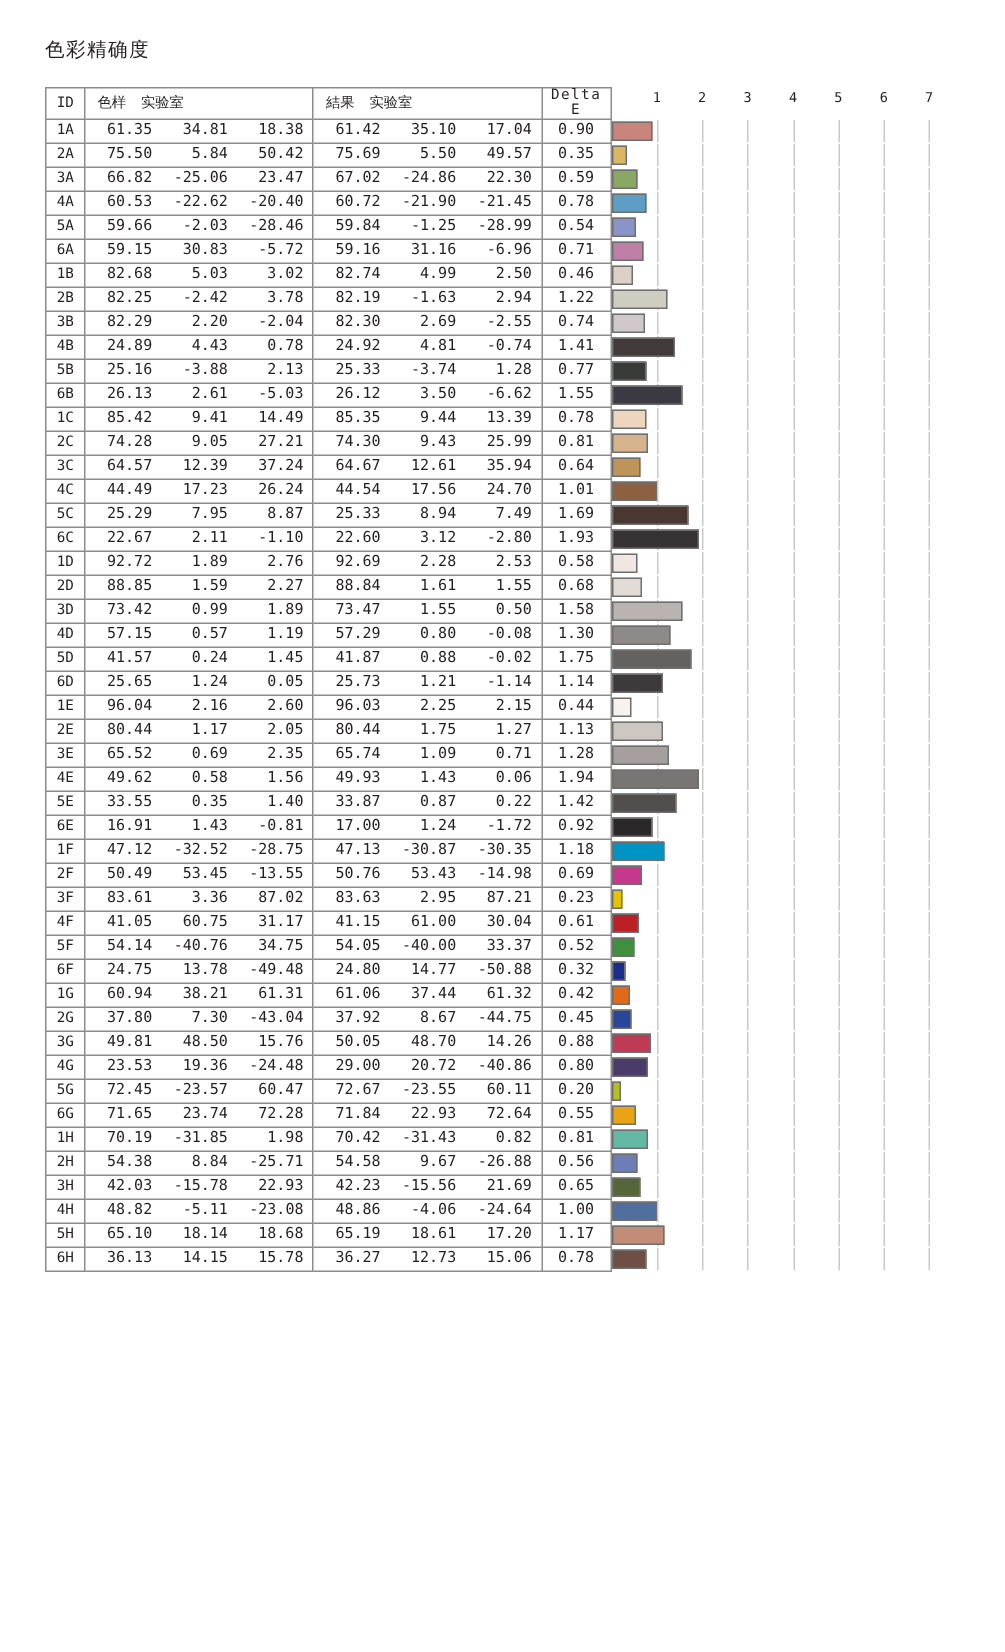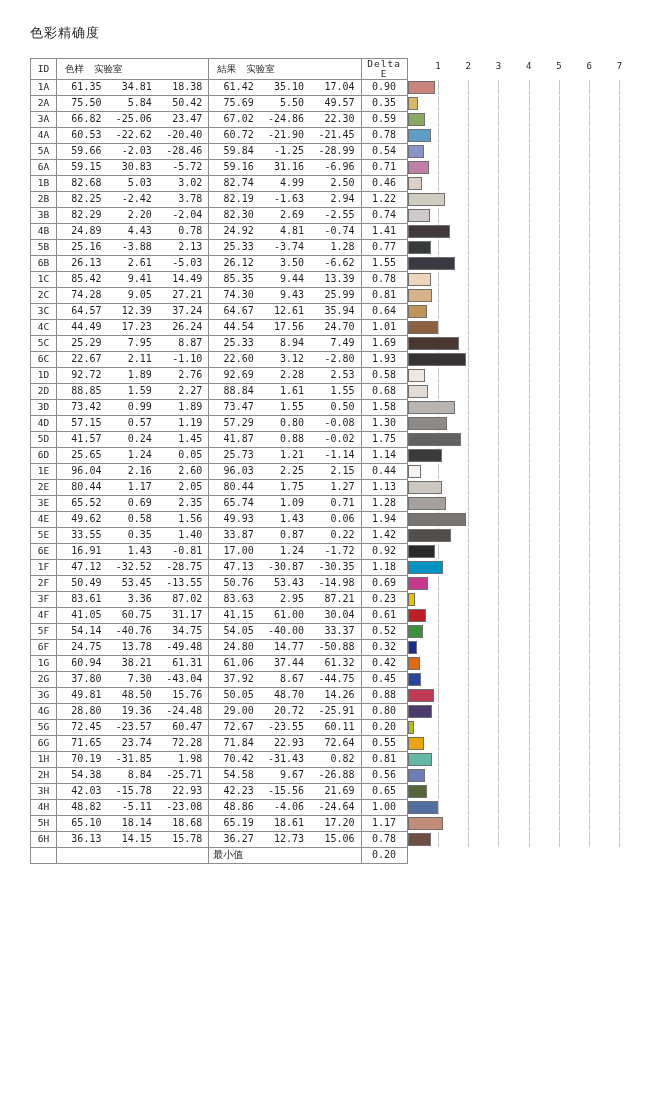--- a/index.html
+++ b/index.html
@@ -1368,30 +1368,30 @@
                   <i style="left: 211.842px;"></i>
                 </div>
                 <div class="bar" style="width: 26.6316px; background: rgb(191, 58, 85);"></div>
               </div>
             </td>
           </tr>
           <tr>
             <td class="c-id">4G</td>
             <td class="c-lab">
               <div class="labgrid">
-                <span>28.80</span>
+                <span>23.53</span>
                 <span>19.36</span>
                 <span>-24.48</span>
               </div>
             </td>
             <td class="c-res">
               <div class="labgrid">
                 <span>29.00</span>
                 <span>20.72</span>
-                <span>-25.91</span>
+                <span>-40.86</span>
               </div>
             </td>
             <td class="c-de">0.80</td>
             <td class="c-bar noborder">
               <div class="barcell">
                 <div class="gridlines">
                   <i style="left: 30.2632px;"></i>
                   <i style="left: 60.5263px;"></i>
                   <i style="left: 90.7895px;"></i>
                   <i style="left: 121.053px;"></i>
@@ -1654,24 +1654,17 @@
                   <i style="left: 151.316px;"></i>
                   <i style="left: 181.579px;"></i>
                   <i style="left: 211.842px;"></i>
                 </div>
                 <div class="bar" style="width: 23.6053px; background: rgb(109, 79, 67);"></div>
               </div>
             </td>
           </tr>
         </tbody>
       <tfoot id="foot-body">
-          <tr class="foot">
-            <td class="c-id">&nbsp;</td>
-            <td class="c-lab">&nbsp;</td>
-            <td class="c-res lbl">最小值</td>
-            <td class="c-de">0.20</td>
-            <td class="c-bar noborder">&nbsp;</td>
-          </tr>
         </tfoot>
     </table>
   </div>
 
 </div>
 
 </body></html>

